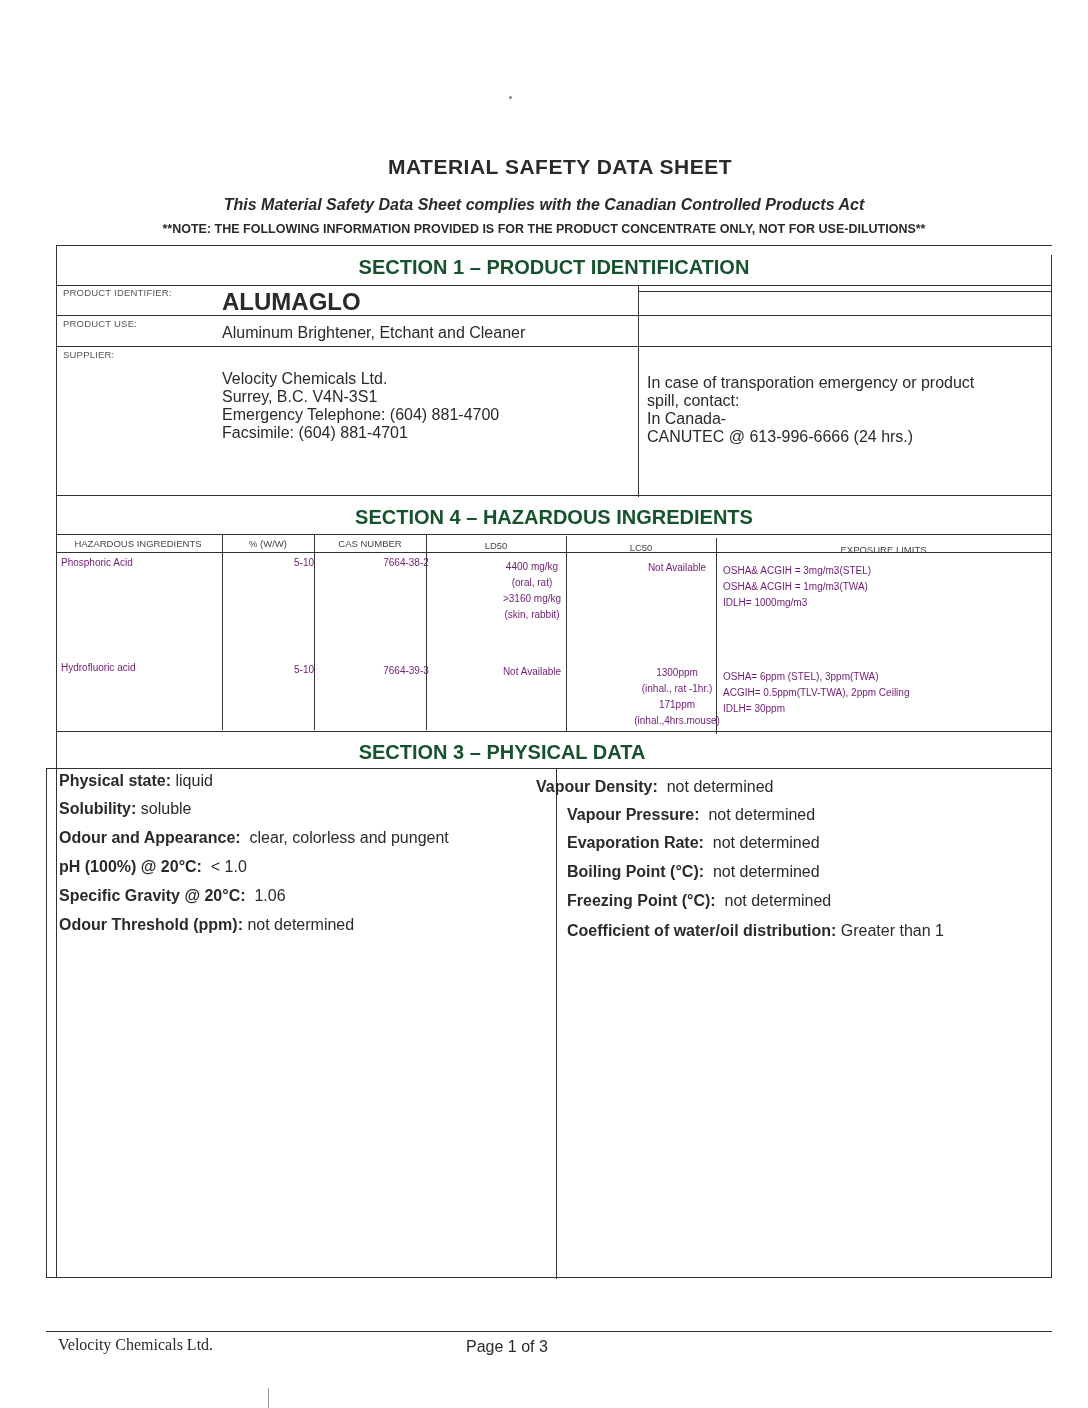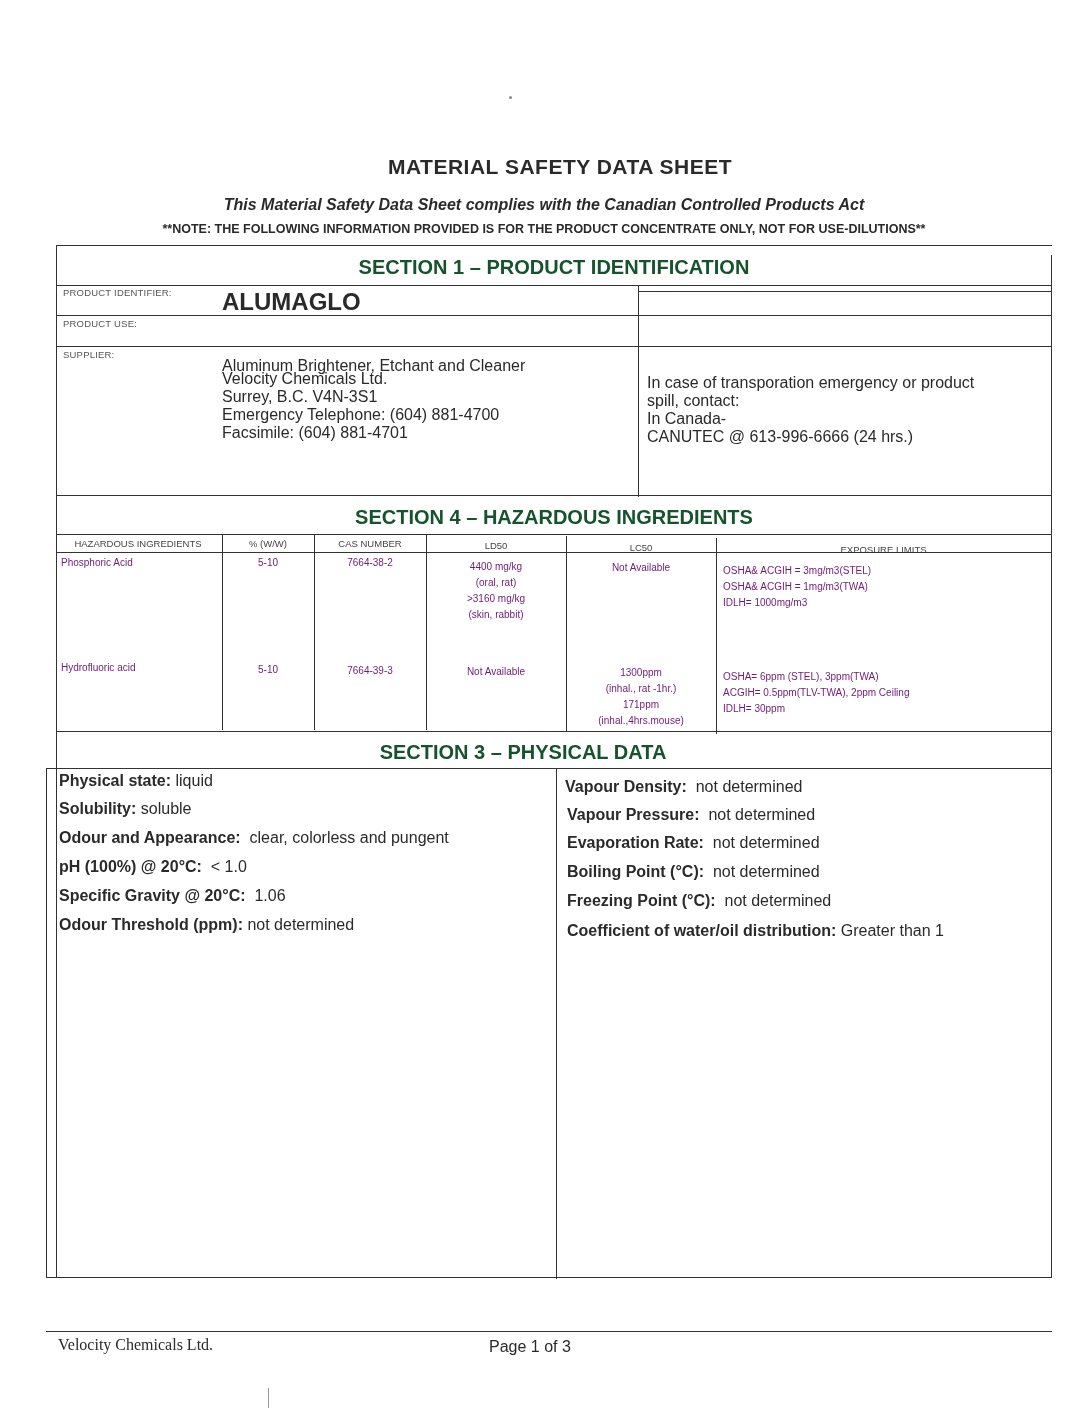--- a/index.html
+++ b/index.html
@@ -5,26 +5,26 @@
   html, body { margin: 0; padding: 0; background: #ffffff; }
   body { width: 1088px; height: 1408px; position: relative; overflow: hidden; font-family: "Liberation Sans", sans-serif; color: #1a1a1a; }
   .abs { position: absolute; }
   .title { left: 16px; width: 1088px; top: 155px; text-align: center; font-size: 21px; font-weight: bold; letter-spacing: 0.5px; color: #2a2a2a; }
   .subtitle { left: 0; width: 1088px; top: 196px; text-align: center; font-size: 16px; font-weight: bold; font-style: italic; color: #2a2a2a; }
   .note { left: 0; width: 1088px; top: 222px; text-align: center; font-size: 12.5px; font-weight: bold; color: #2a2a2a; }
   .hline { position: absolute; height: 0; border-top: 1.5px solid #333; }
   .vline { position: absolute; width: 0; border-left: 1.5px solid #333; }
   .sec-head { position: absolute; font-size: 20px; font-weight: bold; color: #14532d; text-align: center; }
   .lbl { position: absolute; font-size: 9.5px; color: #555; text-transform: uppercase; letter-spacing: 0.2px; }
-  .val { position: absolute; font-size: 16px; color: #2a2a2a; margin-top: 33px; }
+  .val { position: absolute; font-size: 16px; color: #2a2a2a; }
   .val-b { position: absolute; font-size: 24px; font-weight: bold; color: #2a2a2a; }
   .block { position: absolute; font-size: 16px; line-height: 18px; color: #2a2a2a; }
   .th { position: absolute; font-size: 9.5px; color: #444; text-transform: uppercase; text-align: center; }
   .td { position: absolute; font-size: 10px; line-height: 16px; color: #701a75; }
-  .td.c { text-align: center; }
+  .td.c { text-align: center; margin-left: 36px; }
   .pd { position: absolute; font-size: 16px; color: #2a2a2a; }
   .pd b { font-weight: bold; }
   .footer { position: absolute; top: 1336px; font-size: 16px; color: #2a2a2a; }
   .serif { font-family: "Liberation Serif", serif; }
   .speck { position: absolute; width: 3px; height: 3px; background: #888; border-radius: 50%; }
 </style>
 </head>
 <body>
 
 <div class="speck" style="left:509px;top:96px;"></div>
@@ -114,40 +114,40 @@
   </div>
   <div class="td" style="left:723px;top:669px;">
     <div>OSHA= 6ppm (STEL), 3ppm(TWA)</div>
     <div>ACGIH= 0.5ppm(TLV-TWA), 2ppm Ceiling</div>
     <div>IDLH= 30ppm</div>
   </div>
 </div>
 
 <div class="hline" style="left:56px;top:731px;width:996px;"></div>
 
-<div class="sec-head" style="left:56px;width:892px;top:741px;padding-left:21px;">SECTION 3 – PHYSICAL DATA</div>
+<div class="sec-head" style="left:56px;width:892px;top:741px;">SECTION 3 – PHYSICAL DATA</div>
 <div class="hline" style="left:46px;top:768px;width:1006px;"></div>
 <div class="vline" style="left:46px;top:768px;height:509px;"></div>
 <div class="vline" style="left:556px;top:768px;height:511px;"></div>
 
 <div>
   <div class="pd" style="left:59px;top:772px;"><b>Physical state:</b><span> liquid</span></div>
   <div class="pd" style="left:59px;top:800px;"><b>Solubility:</b><span> soluble</span></div>
   <div class="pd" style="left:59px;top:829px;"><b>Odour and Appearance:</b><span style="white-space:pre">  clear, colorless and pungent</span></div>
   <div class="pd" style="left:59px;top:858px;"><b>pH (100%) @ 20°C:</b><span style="white-space:pre">  &lt; 1.0</span></div>
   <div class="pd" style="left:59px;top:887px;"><b>Specific Gravity @ 20°C:</b><span style="white-space:pre">  1.06</span></div>
   <div class="pd" style="left:59px;top:916px;"><b>Odour Threshold (ppm):</b><span> not determined</span></div>
 </div>
 
 <div>
-  <div class="pd" style="left:565px;top:778px;text-align:center;"><b>Vapour Density:</b><span style="white-space:pre">  not determined</span></div>
+  <div class="pd" style="left:536px;top:778px;text-align:center;"><b>Vapour Density:</b><span style="white-space:pre">  not determined</span></div>
   <div class="pd" style="left:567px;top:806px;"><b>Vapour Pressure:</b><span style="white-space:pre">  not determined</span></div>
   <div class="pd" style="left:567px;top:834px;"><b>Evaporation Rate:</b><span style="white-space:pre">  not determined</span></div>
   <div class="pd" style="left:567px;top:863px;"><b>Boiling Point (°C):</b><span style="white-space:pre">  not determined</span></div>
   <div class="pd" style="left:567px;top:892px;"><b>Freezing Point (°C):</b><span style="white-space:pre">  not determined</span></div>
   <div class="pd" style="left:567px;top:922px;"><b>Coefficient of water/oil distribution:</b><span> Greater than 1</span></div>
 </div>
 
 <div class="hline" style="left:46px;top:1331px;width:1006px;border-top-width:1px;"></div>
 <div class="footer serif" style="left:58px;">Velocity Chemicals Ltd.</div>
-<div class="footer" style="left:489px;top:1338px;">Page 1 of 3</div>
+<div class="footer" style="left:466px;top:1338px;">Page 1 of 3</div>
 <div class="footer" style="left:884px;top:1412px;">Issue: 09/03/15</div>
 <div class="vline" style="left:268px;top:1388px;height:20px;border-left-width:1px;border-color:#999;"></div>
 
 </body></html>

